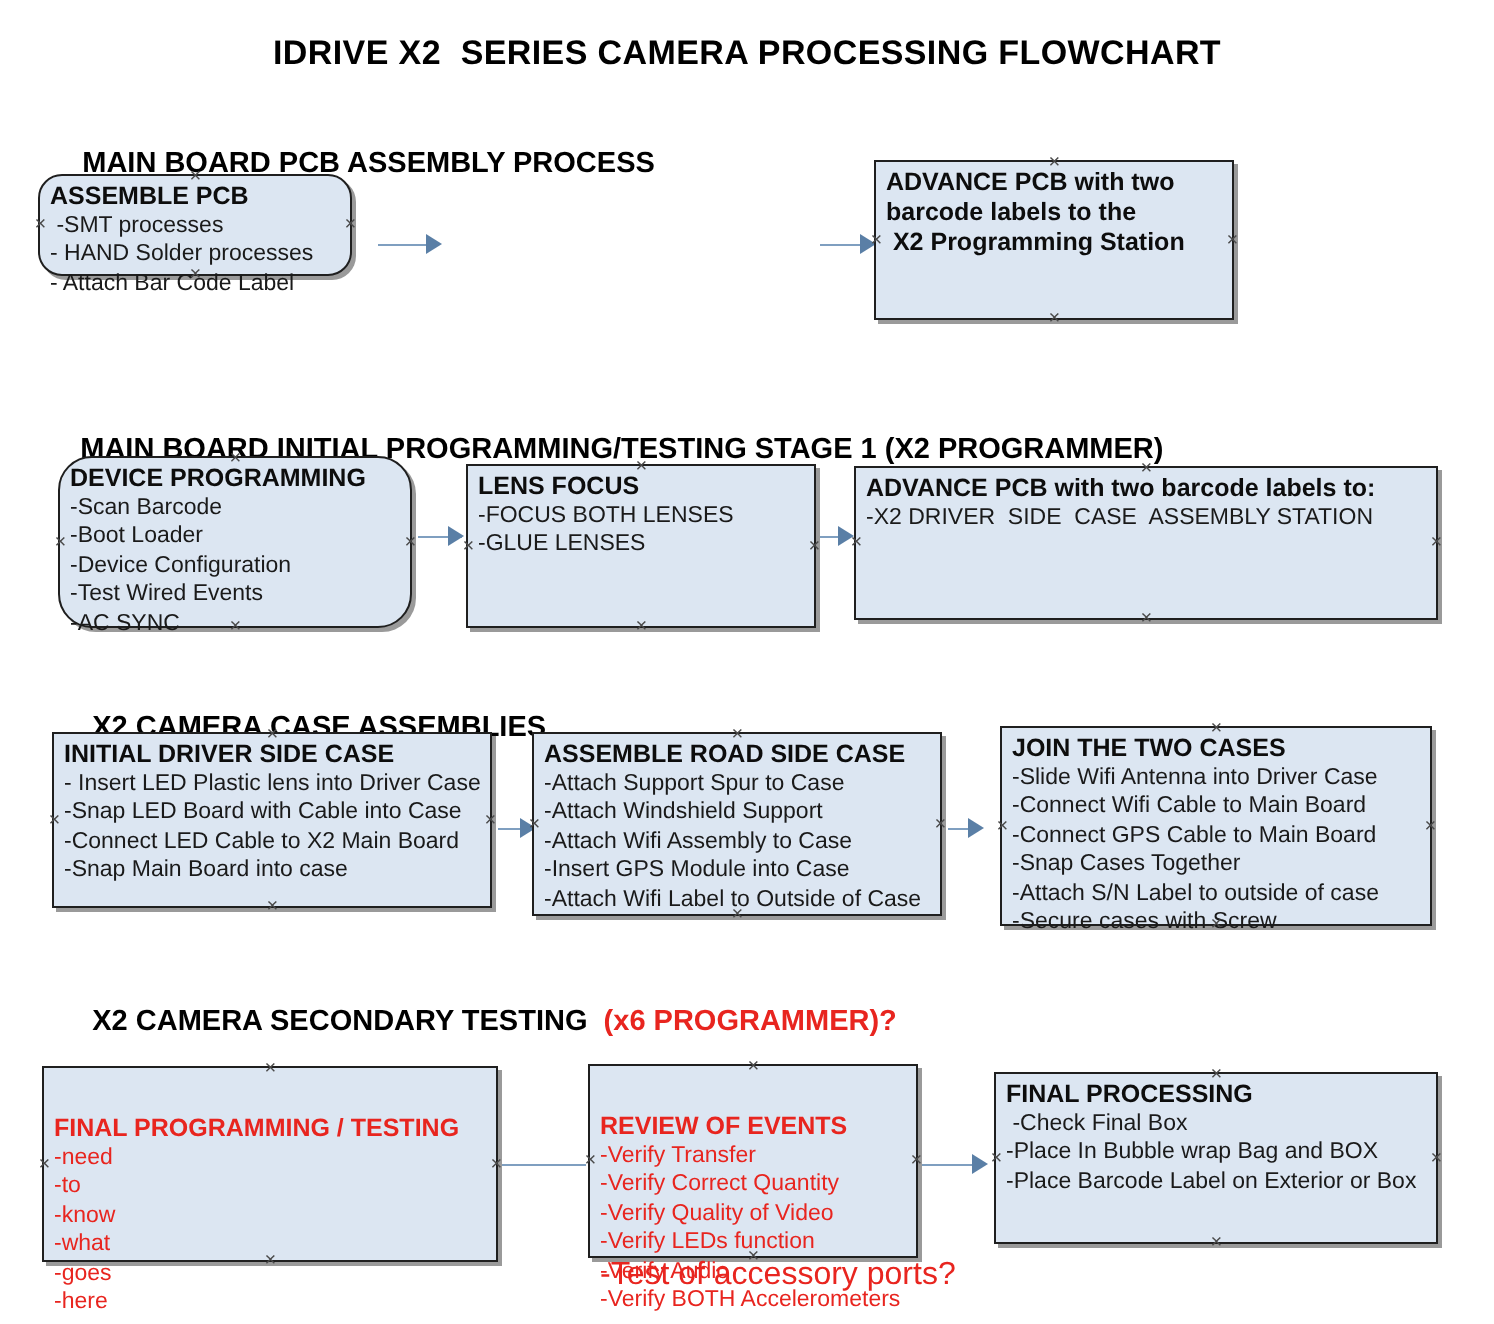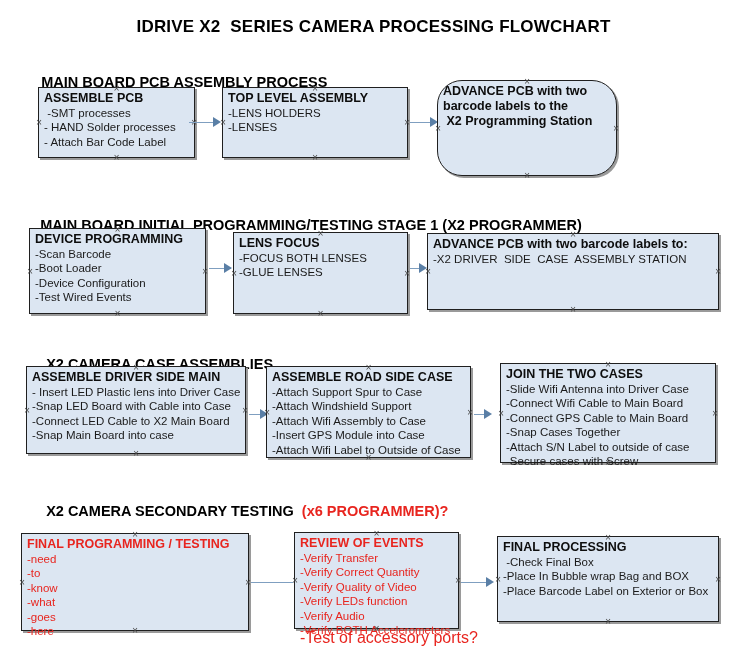--- a/index.html
+++ b/index.html
@@ -64,21 +64,21 @@
     display: block;
   }
   .pbox .bl {
     font-size: 11.5px;
     font-weight: normal;
     color: #1a1a1a;
     line-height: 14.4px;
     white-space: pre;
     display: block;
   }
-  .pbox.red .bt { color: #e8251f; }
+  .pbox.red .bt { color: #e8251f; margin-top: 20px; }
   .pbox.red .bl { color: #e8251f; }
   .pbox .overflow-line {
     position: absolute;
     left: 5px;
     font-size: 16px;
     line-height: 14.4px;
     white-space: pre;
     color: #e8251f;
   }
 
@@ -115,67 +115,59 @@
 <body>
 
 <div class="canvas">
 
   <div class="main-title">IDRIVE X2  SERIES CAMERA PROCESSING FLOWCHART</div>
 
   <div class="section-title" style="left:25px; top:58px;text-align:right;">
     <span>MAIN BOARD PCB ASSEMBLY PROCESS</span>
   </div>
 
-  <div class="pbox" style="left:38px; top:87px; width:157px; height:71px;">
+  <div class="pbox" style="left:19px; top:87px; width:157px; height:51px;border-radius:12px;">
     <span class="bt">ASSEMBLE PCB</span>
     <span class="bl"> -SMT processes</span>
     <span class="bl">- HAND Solder processes</span>
     <span class="bl">- Attach Bar Code Label</span>
     <i class="handle" style="left:50%; top:0;"></i>
     <i class="handle" style="left:50%; top:100%;"></i>
     <i class="handle" style="left:0; top:50%;"></i>
     <i class="handle" style="left:100%; top:50%;"></i>
   </div>
 
   <div class="conn" style="left:189px; top:122px; width:27px;"></div>
   <div class="conn-head" style="left:213px; top:117px;"></div>
 
-  <div class="pbox" style="left:222px; top:87px; width:186px; height:71px;">
-    <span class="bt">TOP LEVEL ASSEMBLY</span>
-    <span class="bl">-LENS HOLDERS</span>
-    <span class="bl">-LENSES</span>
-    <i class="handle" style="left:50%; top:0;"></i>
-    <i class="handle" style="left:50%; top:100%;"></i>
-    <i class="handle" style="left:0; top:50%;"></i>
-    <i class="handle" style="left:100%; top:50%;"></i>
-  </div>
 
   <div class="conn" style="left:410px; top:122px; width:25px;"></div>
   <div class="conn-head" style="left:430px; top:117px;"></div>
 
-  <div class="pbox" style="left:437px; top:80px; width:180px; height:96px;border-radius:25px;">
+  <div class="pbox" style="left:437px; top:80px; width:180px; height:80px;">
     <span class="bt">ADVANCE PCB with two</span>
     <span class="bt">barcode labels to the</span>
     <span class="bt"> X2 Programming Station</span>
     <i class="handle" style="left:50%; top:0;"></i>
     <i class="handle" style="left:50%; top:100%;"></i>
     <i class="handle" style="left:0; top:50%;"></i>
     <i class="handle" style="left:100%; top:50%;"></i>
   </div>
 
   <div class="section-title" style="left:24px; top:201px;">
     <span>MAIN BOARD INITIAL PROGRAMMING/TESTING STAGE 1 (X2 PROGRAMMER)</span>
   </div>
 
-  <div class="pbox" style="left:29px; top:228px; width:177px; height:86px;">
+  <div class="pbox" style="left:29px; top:228px; width:177px; height:86px;border-radius:17px;">
     <span class="bt">DEVICE PROGRAMMING</span>
     <span class="bl">-Scan Barcode</span>
     <span class="bl">-Boot Loader</span>
     <span class="bl">-Device Configuration</span>
     <span class="bl">-Test Wired Events</span>
+    <span class="bl">-AC SYNC</span>
     <i class="handle" style="left:50%; top:0;"></i>
     <i class="handle" style="left:50%; top:100%;"></i>
     <i class="handle" style="left:0; top:50%;"></i>
     <i class="handle" style="left:100%; top:50%;"></i>
   </div>
 
   <div class="conn" style="left:209px; top:268px; width:22px;"></div>
   <div class="conn-head" style="left:224px; top:263px;"></div>
 
   <div class="pbox" style="left:233px; top:232px; width:175px; height:82px;">
@@ -198,21 +190,21 @@
     <i class="handle" style="left:50%; top:100%;"></i>
     <i class="handle" style="left:0; top:50%;"></i>
     <i class="handle" style="left:100%; top:50%;"></i>
   </div>
 
   <div class="section-title" style="left:30px; top:340px;">
     <span>X2 CAMERA CASE ASSEMBLIES</span>
   </div>
 
   <div class="pbox" style="left:26px; top:366px; width:220px; height:88px;">
-    <span class="bt">ASSEMBLE DRIVER SIDE MAIN</span>
+    <span class="bt">INITIAL DRIVER SIDE CASE</span>
     <span class="bl">- Insert LED Plastic lens into Driver Case</span>
     <span class="bl">-Snap LED Board with Cable into Case</span>
     <span class="bl">-Connect LED Cable to X2 Main Board</span>
     <span class="bl">-Snap Main Board into case</span>
     <i class="handle" style="left:50%; top:0;"></i>
     <i class="handle" style="left:50%; top:100%;"></i>
     <i class="handle" style="left:0; top:50%;"></i>
     <i class="handle" style="left:100%; top:50%;"></i>
   </div>
 

